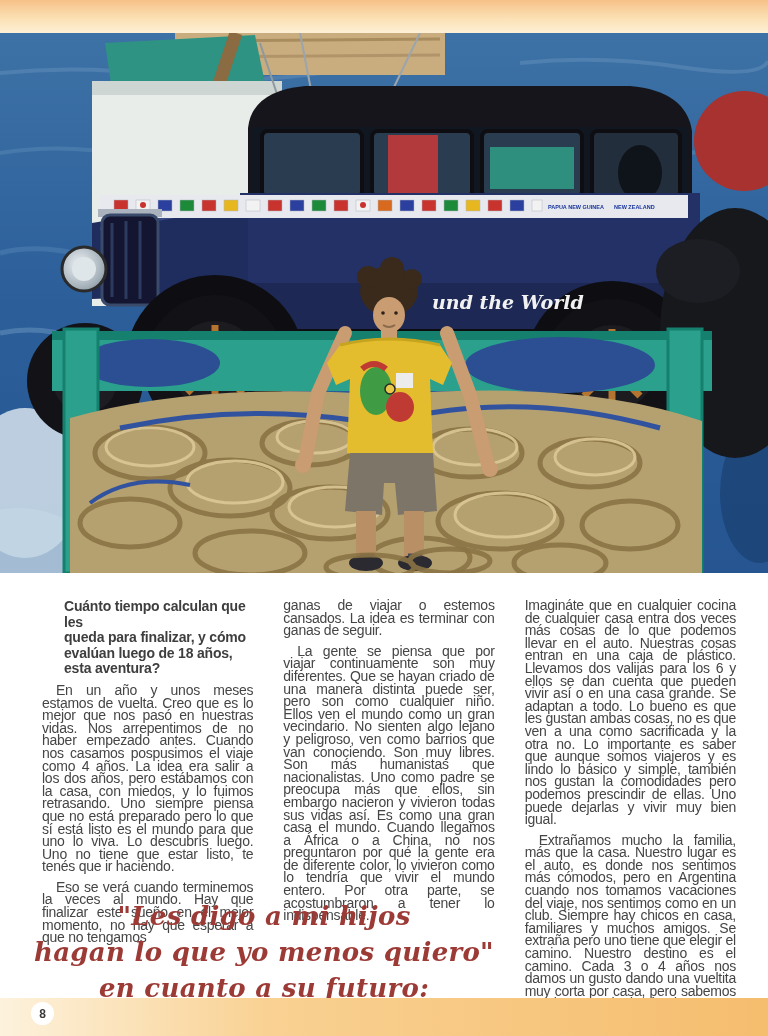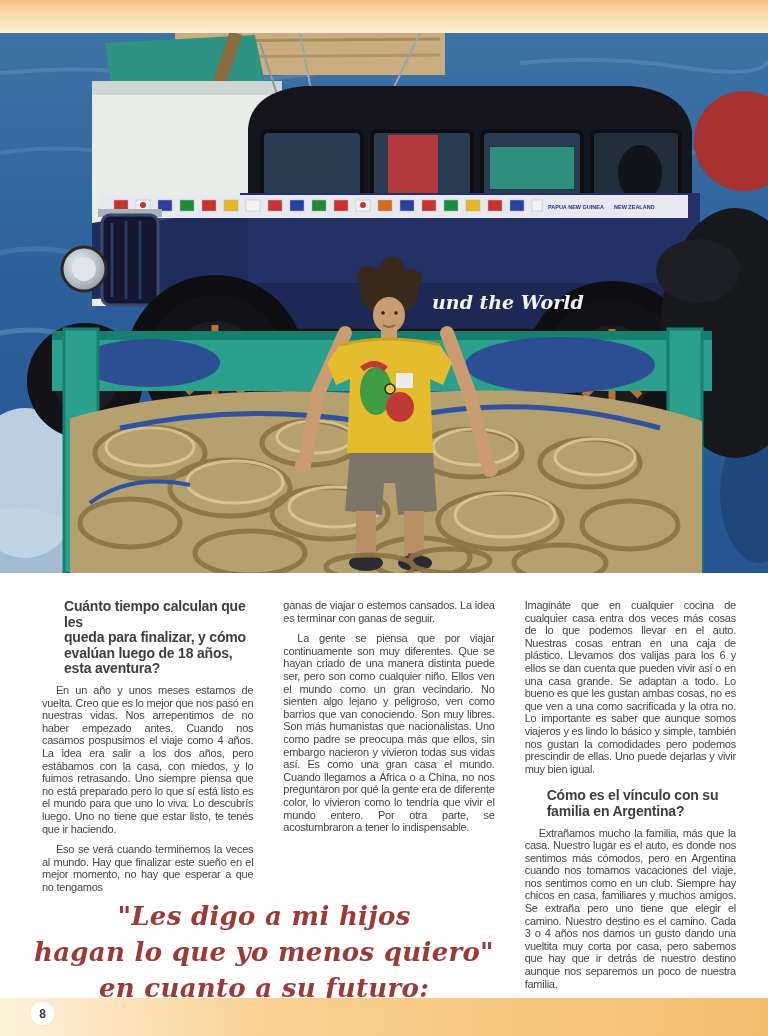--- a/index.html
+++ b/index.html
@@ -10,21 +10,21 @@
     background:linear-gradient(180deg,#f6c187 0%,#fbe0b4 55%,#fdf0d6 100%);}
 
   .photo{position:absolute;top:33px;left:0;width:768px;height:640px;}
   .photo svg{display:block;width:768px;height:540px;}
 
   .article{position:absolute;top:599px;left:42px;width:694px;display:flex;gap:30px;}
   .col{flex:1 1 0;min-width:0;}
   .col h2{font-size:14px;line-height:15.6px;font-weight:bold;color:#3e3e3e;
     letter-spacing:-0.2px;margin:13px 0 7px 22px;white-space:pre-line;}
   .col > :first-child{margin-top:0;}
-  .col p{font-size:11px;line-height:12.6px;letter-spacing:-0.25px;color:#454545;
+  .col p{font-size:14px;line-height:12.6px;letter-spacing:-0.25px;color:#454545;
     text-align:justify;margin:0 0 8px 0;}
   .col p.indent{text-indent:14px;}
 
   .pull-quote{position:absolute;left:18px;top:898px;width:492px;text-align:center;
     font-family:"DejaVu Serif",serif;font-style:italic;font-weight:bold;
     font-size:26px;line-height:36px;color:#9c3a36;letter-spacing:0.3px;}
 
   .bottom-band{position:absolute;top:998px;left:0;width:768px;height:38px;
     background:linear-gradient(90deg,#fdf2dd 0%,#f9d192 35%,#f5bd6e 100%);}
   .page-num{position:absolute;left:31px;top:4px;width:23px;height:23px;border-radius:50%;
@@ -261,22 +261,20 @@
 esta aventura?</h2>
       <p class="indent">En un año y unos meses estamos de vuelta. Creo que es lo mejor que nos pasó en nuestras vidas. Nos arrepentimos de no haber empezado antes. Cuando nos casamos pospusimos el viaje como 4 años. La idea era salir a los dos años, pero estábamos con la casa, con miedos, y lo fuimos retrasando. Uno siempre piensa que no está preparado pero lo que sí está listo es el mundo para que uno lo viva. Lo descubrís luego. Uno no tiene que estar listo, te tenés que ir haciendo.</p>
       <p class="indent">Eso se verá cuando terminemos la veces al mundo. Hay que finalizar este sueño en el mejor momento, no hay que esperar a que no tengamos</p>
     </section>
     <section class="col">
       <p>ganas de viajar o estemos cansados. La idea es terminar con ganas de seguir.</p>
       <p class="indent">La gente se piensa que por viajar continuamente son muy diferentes. Que se hayan criado de una manera distinta puede ser, pero son como cualquier niño. Ellos ven el mundo como un gran vecindario. No sienten algo lejano y peligroso, ven como barrios que van conociendo. Son muy libres. Son más humanistas que nacionalistas. Uno como padre se preocupa más que ellos, sin embargo nacieron y vivieron todas sus vidas así. Es como una gran casa el mundo. Cuando llegamos a África o a China, no nos preguntaron por qué la gente era de diferente color, lo vivieron como lo tendría que vivir el mundo entero. Por otra parte, se acostumbraron a tener lo indispensable.</p>
     </section>
     <section class="col">
       <p>Imagináte que en cualquier cocina de cualquier casa entra dos veces más cosas de lo que podemos llevar en el auto. Nuestras cosas entran en una caja de plástico. Llevamos dos valijas para los 6 y ellos se dan cuenta que pueden vivir así o en una casa grande. Se adaptan a todo. Lo bueno es que les gustan ambas cosas, no es que ven a una como sacrificada y la otra no. Lo importante es saber que aunque somos viajeros y es lindo lo básico y simple, también nos gustan la comodidades pero podemos prescindir de ellas. Uno puede dejarlas y vivir muy bien igual.</p>
-      <h2>Cómo es el vínculo con su
-familia en Argentina?</h2>
       <p class="indent">Extrañamos mucho la familia, más que la casa. Nuestro lugar es el auto, es donde nos sentimos más cómodos, pero en Argentina cuando nos tomamos vacaciones del viaje, nos sentimos como en un club. Siempre hay chicos en casa, familiares y muchos amigos. Se extraña pero uno tiene que elegir el camino. Nuestro destino es el camino. Cada 3 o 4 años nos damos un gusto dando una vueltita muy corta por casa, pero sabemos que hay que ir detrás de nuestro destino aunque nos separemos un poco de nuestra familia.</p>
     </section>
   </main>
 
   <div class="pull-quote">
     <div>"Les digo a mi hijos</div>
     <div>hagan lo que yo menos quiero"</div>
     <div>en cuanto a su futuro:</div>
   </div>
 

